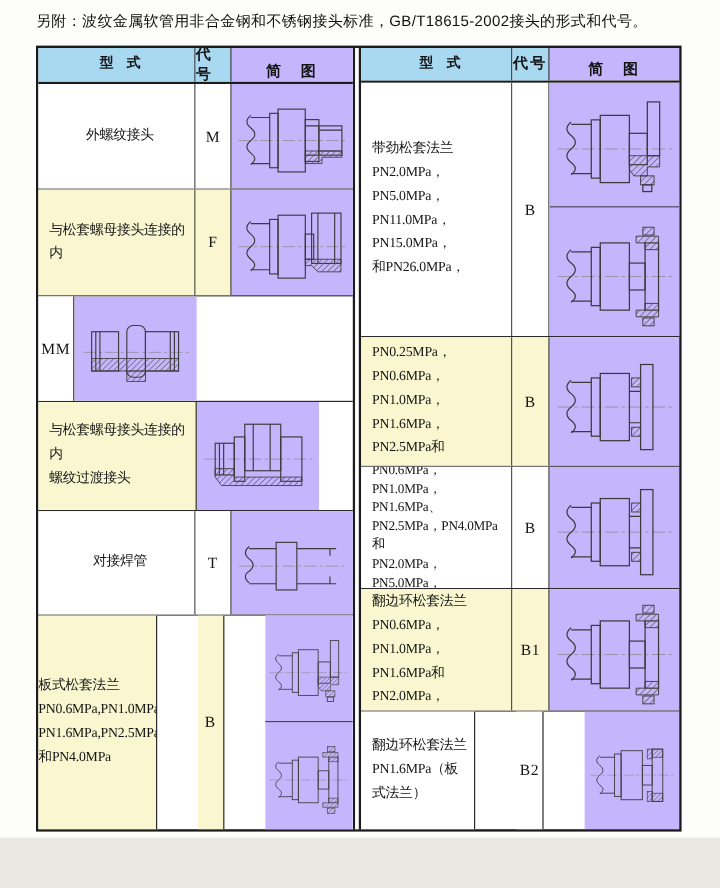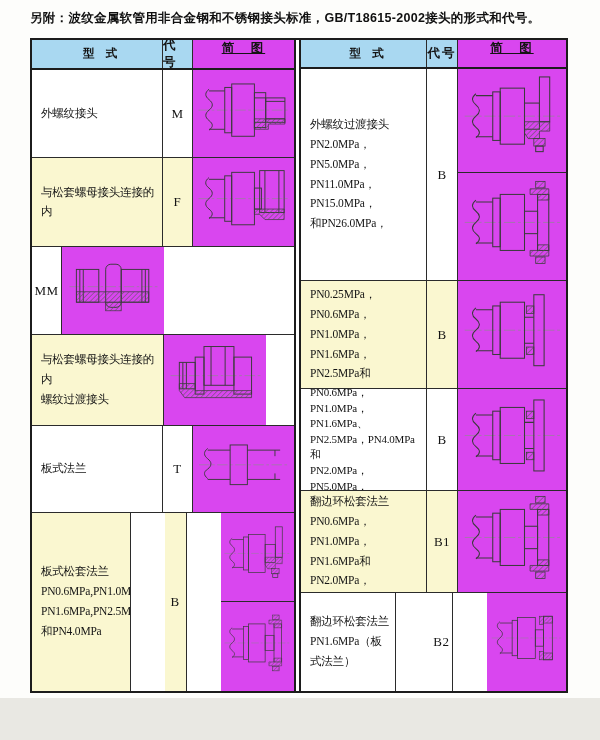--- a/index.html
+++ b/index.html
@@ -1,46 +1,46 @@
 <!DOCTYPE html>
 <html><head>
 <meta charset="utf-8">
 <style>
   html,body{margin:0;padding:0;background:#ffffff;}
   #page{position:relative;width:600px;height:740px;background:#fdfdfb;overflow:hidden;
         font-family:"Liberation Serif","DejaVu Serif",serif;color:#141414;}
   #doc-title{position:absolute;left:30px;top:10px;width:560px;
         font-family:"Liberation Sans","DejaVu Sans",sans-serif;
-        font-size:12.5px;font-weight:700;letter-spacing:0.3px;color:#101010;}
+        font-size:12.5px;font-weight:400;letter-spacing:0.3px;color:#101010;}
   #footer-band{position:absolute;left:0;top:698px;width:600px;height:42px;background:#e9e8e3;}
 
   #fit-table{position:absolute;left:30px;top:38px;width:538px;height:655px;
         display:flex;box-sizing:border-box;border:2px solid #1c1c1c;background:#fff;}
   .half{display:flex;flex-direction:column;box-sizing:border-box;}
   #half-left{width:264px;border-right:2px solid #1c1c1c;}
   #divider-gap{width:3px;background:#ffffff;}
   #half-right{width:267px;border-left:2px solid #1c1c1c;}
 
   .row{display:flex;box-sizing:border-box;border-bottom:1px solid #2b2b2b;}
   .row:last-child{border-bottom:none;gap:34px;}
   .hdr{height:30px;border-bottom:2px solid #1c1c1c;}
   .cell{box-sizing:border-box;border-right:1px solid #2b2b2b;display:flex;
         align-items:center;overflow:hidden;background:#fff;}
   .cell:last-child{border-right:none;}
   .hdr .cell{background:#a9d8f1;justify-content:center;
         font-family:"Liberation Sans","DejaVu Sans",sans-serif;
         font-size:12.5px;font-weight:700;letter-spacing:2px;}
   .yl .type,.yl .code{background:#faf7d0;}
 
-  .type{justify-content:flex-start;padding:2px 3px 2px 9px;}
+  .type{justify-content:center;padding:2px 3px 2px 9px;}
   .type span{white-space:pre-line;font-size:11.5px;line-height:1.72;letter-spacing:-0.2px;}
   .type.tight span{font-size:11px;line-height:1.42;}
   .code{justify-content:center;font-size:13px;letter-spacing:0.5px;}
   .diagcol{flex-direction:column;align-items:stretch;padding:0;}
-  .dsub{box-sizing:border-box;display:flex;align-items:flex-start;justify-content:center;background:#d946ef;text-decoration:underline;}
+  .dsub{box-sizing:border-box;display:flex;align-items:flex-end;justify-content:center;background:#c4b5fd;}
   .dsub.split{border-bottom:1px solid #2b2b2b;}
   .diag{width:95%;height:92%;}
 
   
   #half-left  .type{width:132px;} #half-left  .code{width:30px;} #half-left  .diagcol{width:102px;}
   #half-right .type{width:127px;} #half-right .code{width:31px;} #half-right .diagcol{width:109px;}
 
   
   .s{fill:none;stroke:#3b3b3b;stroke-width:1.1;}
   .h{fill:url(#hatch);stroke:#3b3b3b;stroke-width:0.8;}
@@ -211,21 +211,21 @@
           <div class="dsub" style="height:100%">
             <svg class="diag" viewBox="0 0 110 92">
                 <use href="#sym-female"></use>
               </svg>
           </div>
         </div>
       </div>
 
       <div class="row" style="height:88px">
         <div class="cell type">
-            <span>板式法兰</span>
+            <span>对接焊管</span>
           </div>
         <div class="cell code">T</div>
         <div class="cell diagcol">
           <div class="dsub" style="height:100%">
             <svg class="diag" viewBox="0 0 110 92">
                 <use href="#sym-tube"></use>
               </svg>
           </div>
         </div>
       </div>
@@ -263,21 +263,21 @@
         <div class="cell code">代号</div>
         <div class="cell diagcol" style="justify-content:center">
           <div class="dsub" style="height:100%">
               <span style="font-family:'Liberation Sans','DejaVu Sans',sans-serif;font-size:12.5px;font-weight:700;letter-spacing:2px">简　图</span>
             </div>
         </div>
       </div>
 
       <div class="row" style="height:212px">
         <div class="cell type">
-            <span>外螺纹过渡接头
+            <span>带劲松套法兰
 PN2.0MPa，PN5.0MPa，
 PN11.0MPa，PN15.0MPa，
 和PN26.0MPa，</span>
           </div>
         <div class="cell code">B</div>
         <div class="cell diagcol">
           <div class="dsub split" style="height:104px">
             <svg class="diag" viewBox="0 0 110 92">
                 <use href="#sym-flange-tall"></use>
               </svg>

